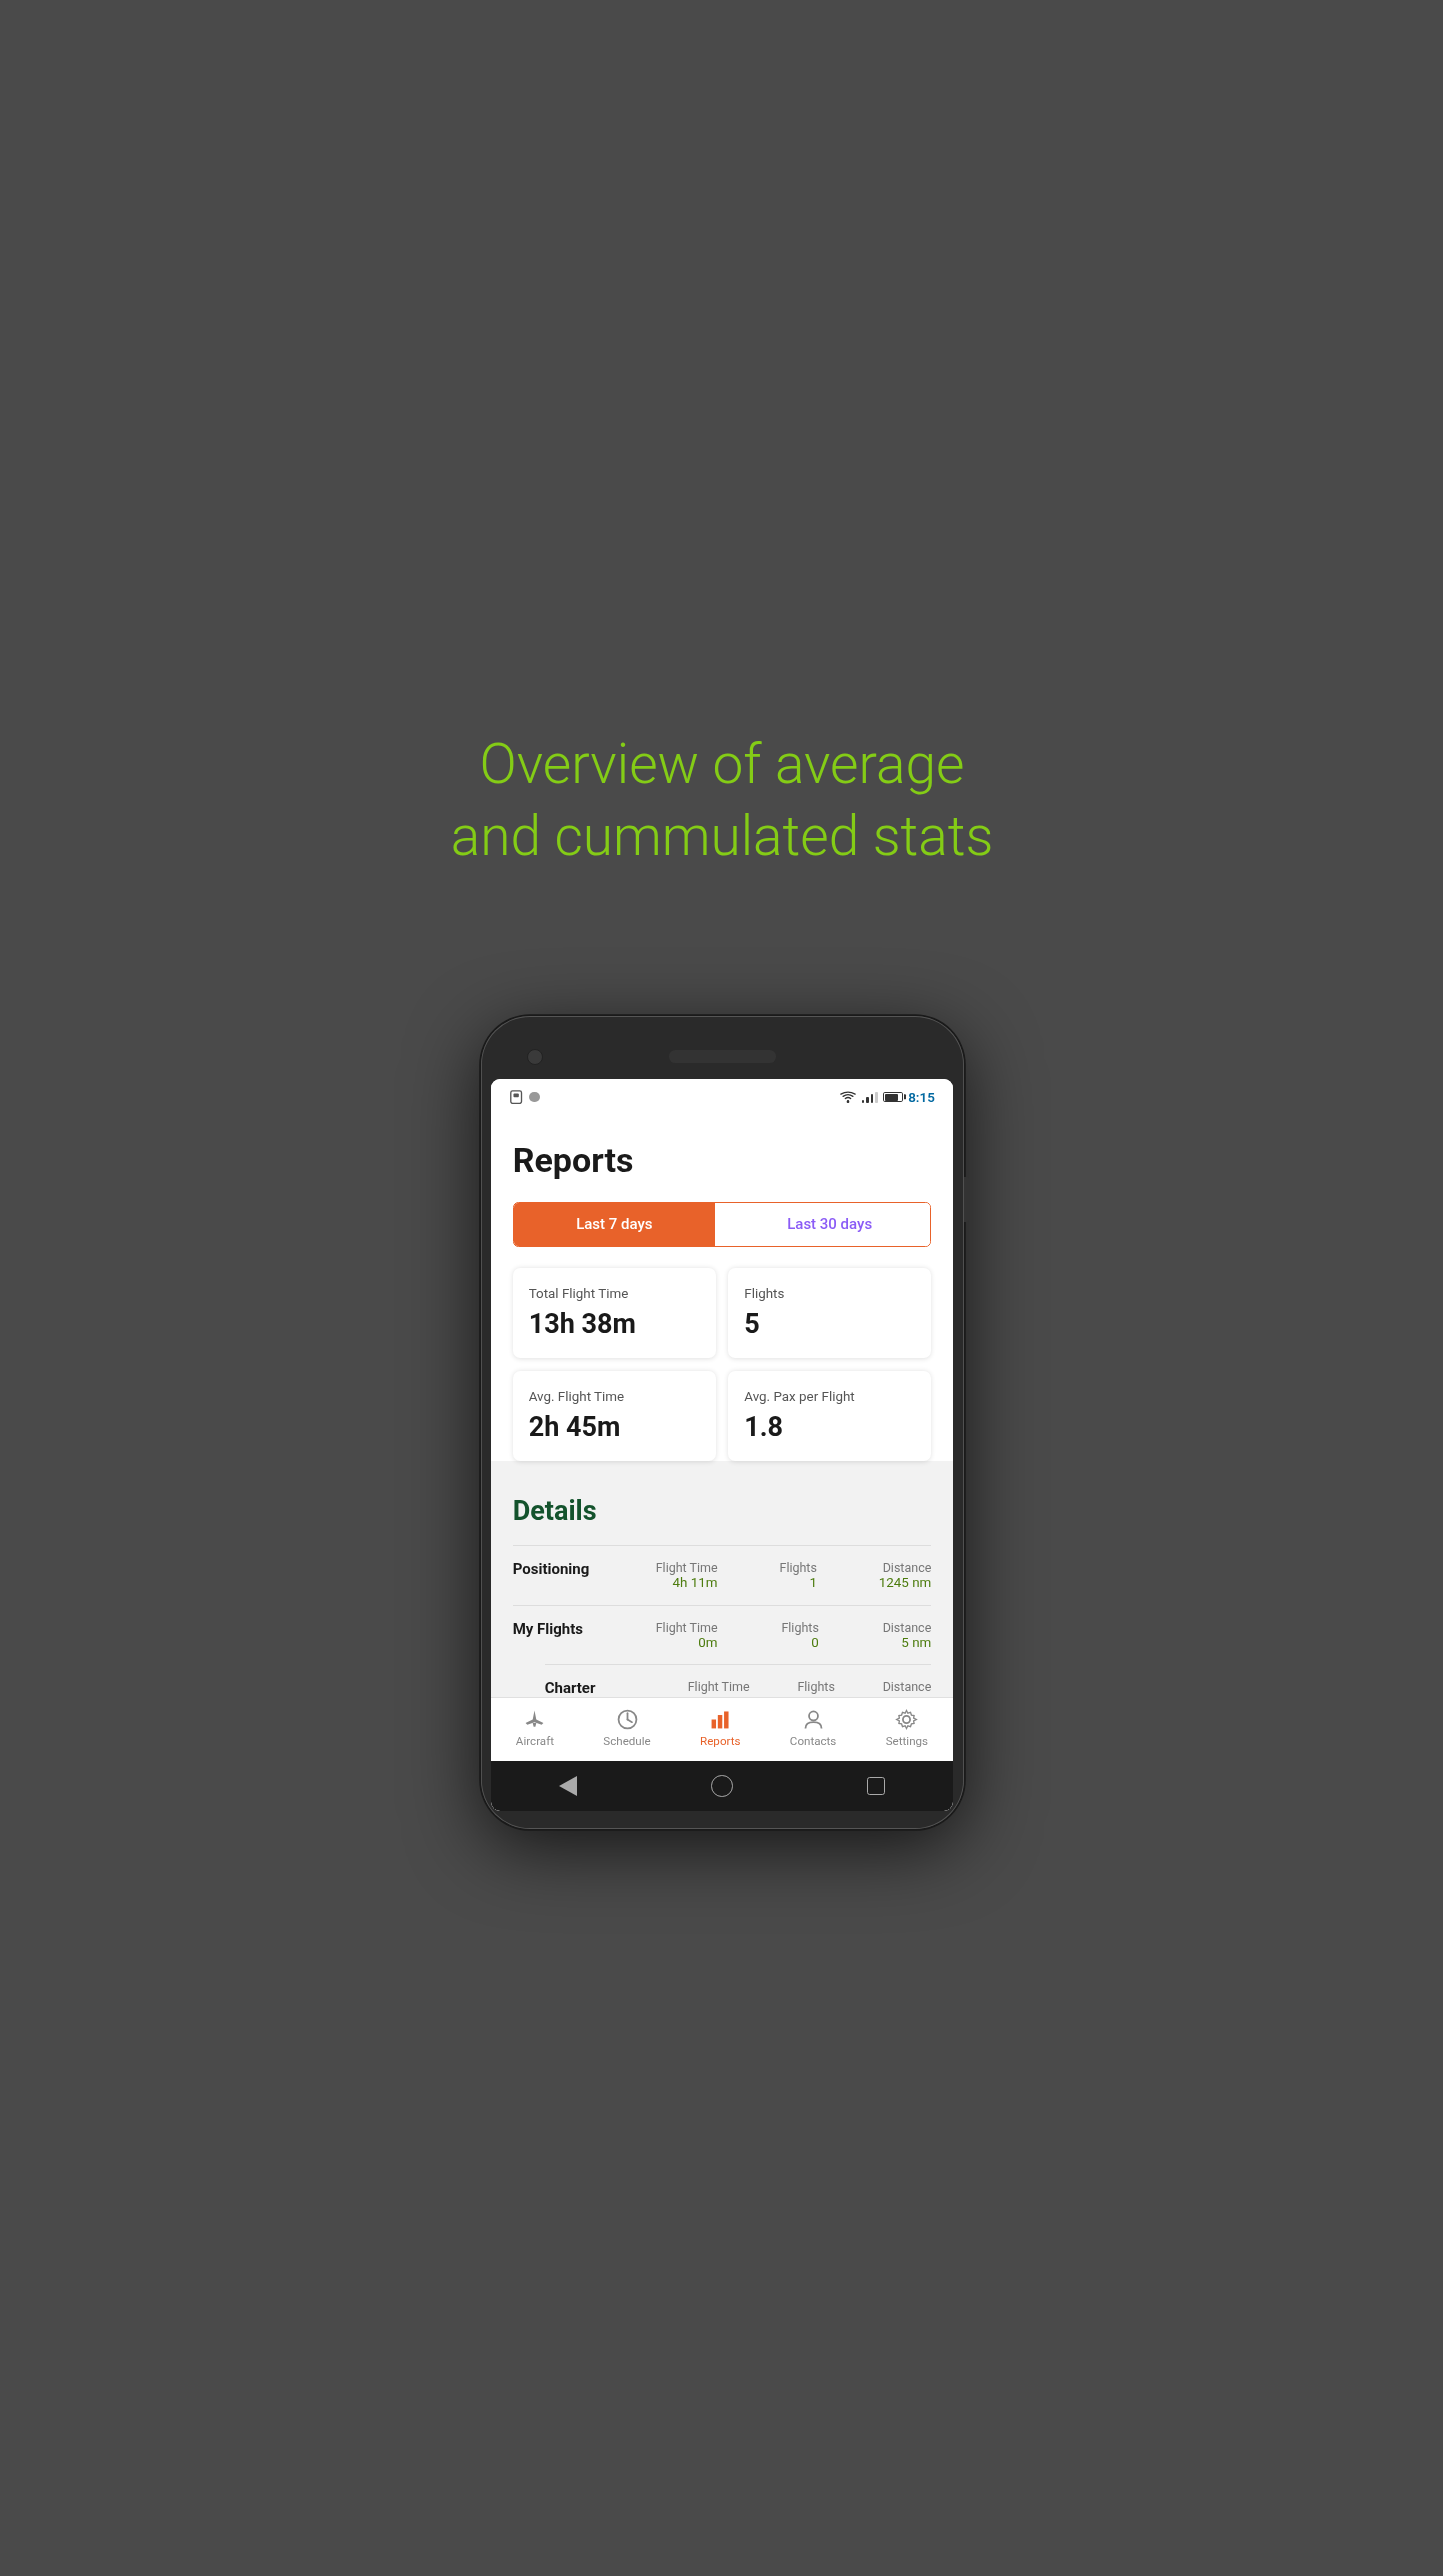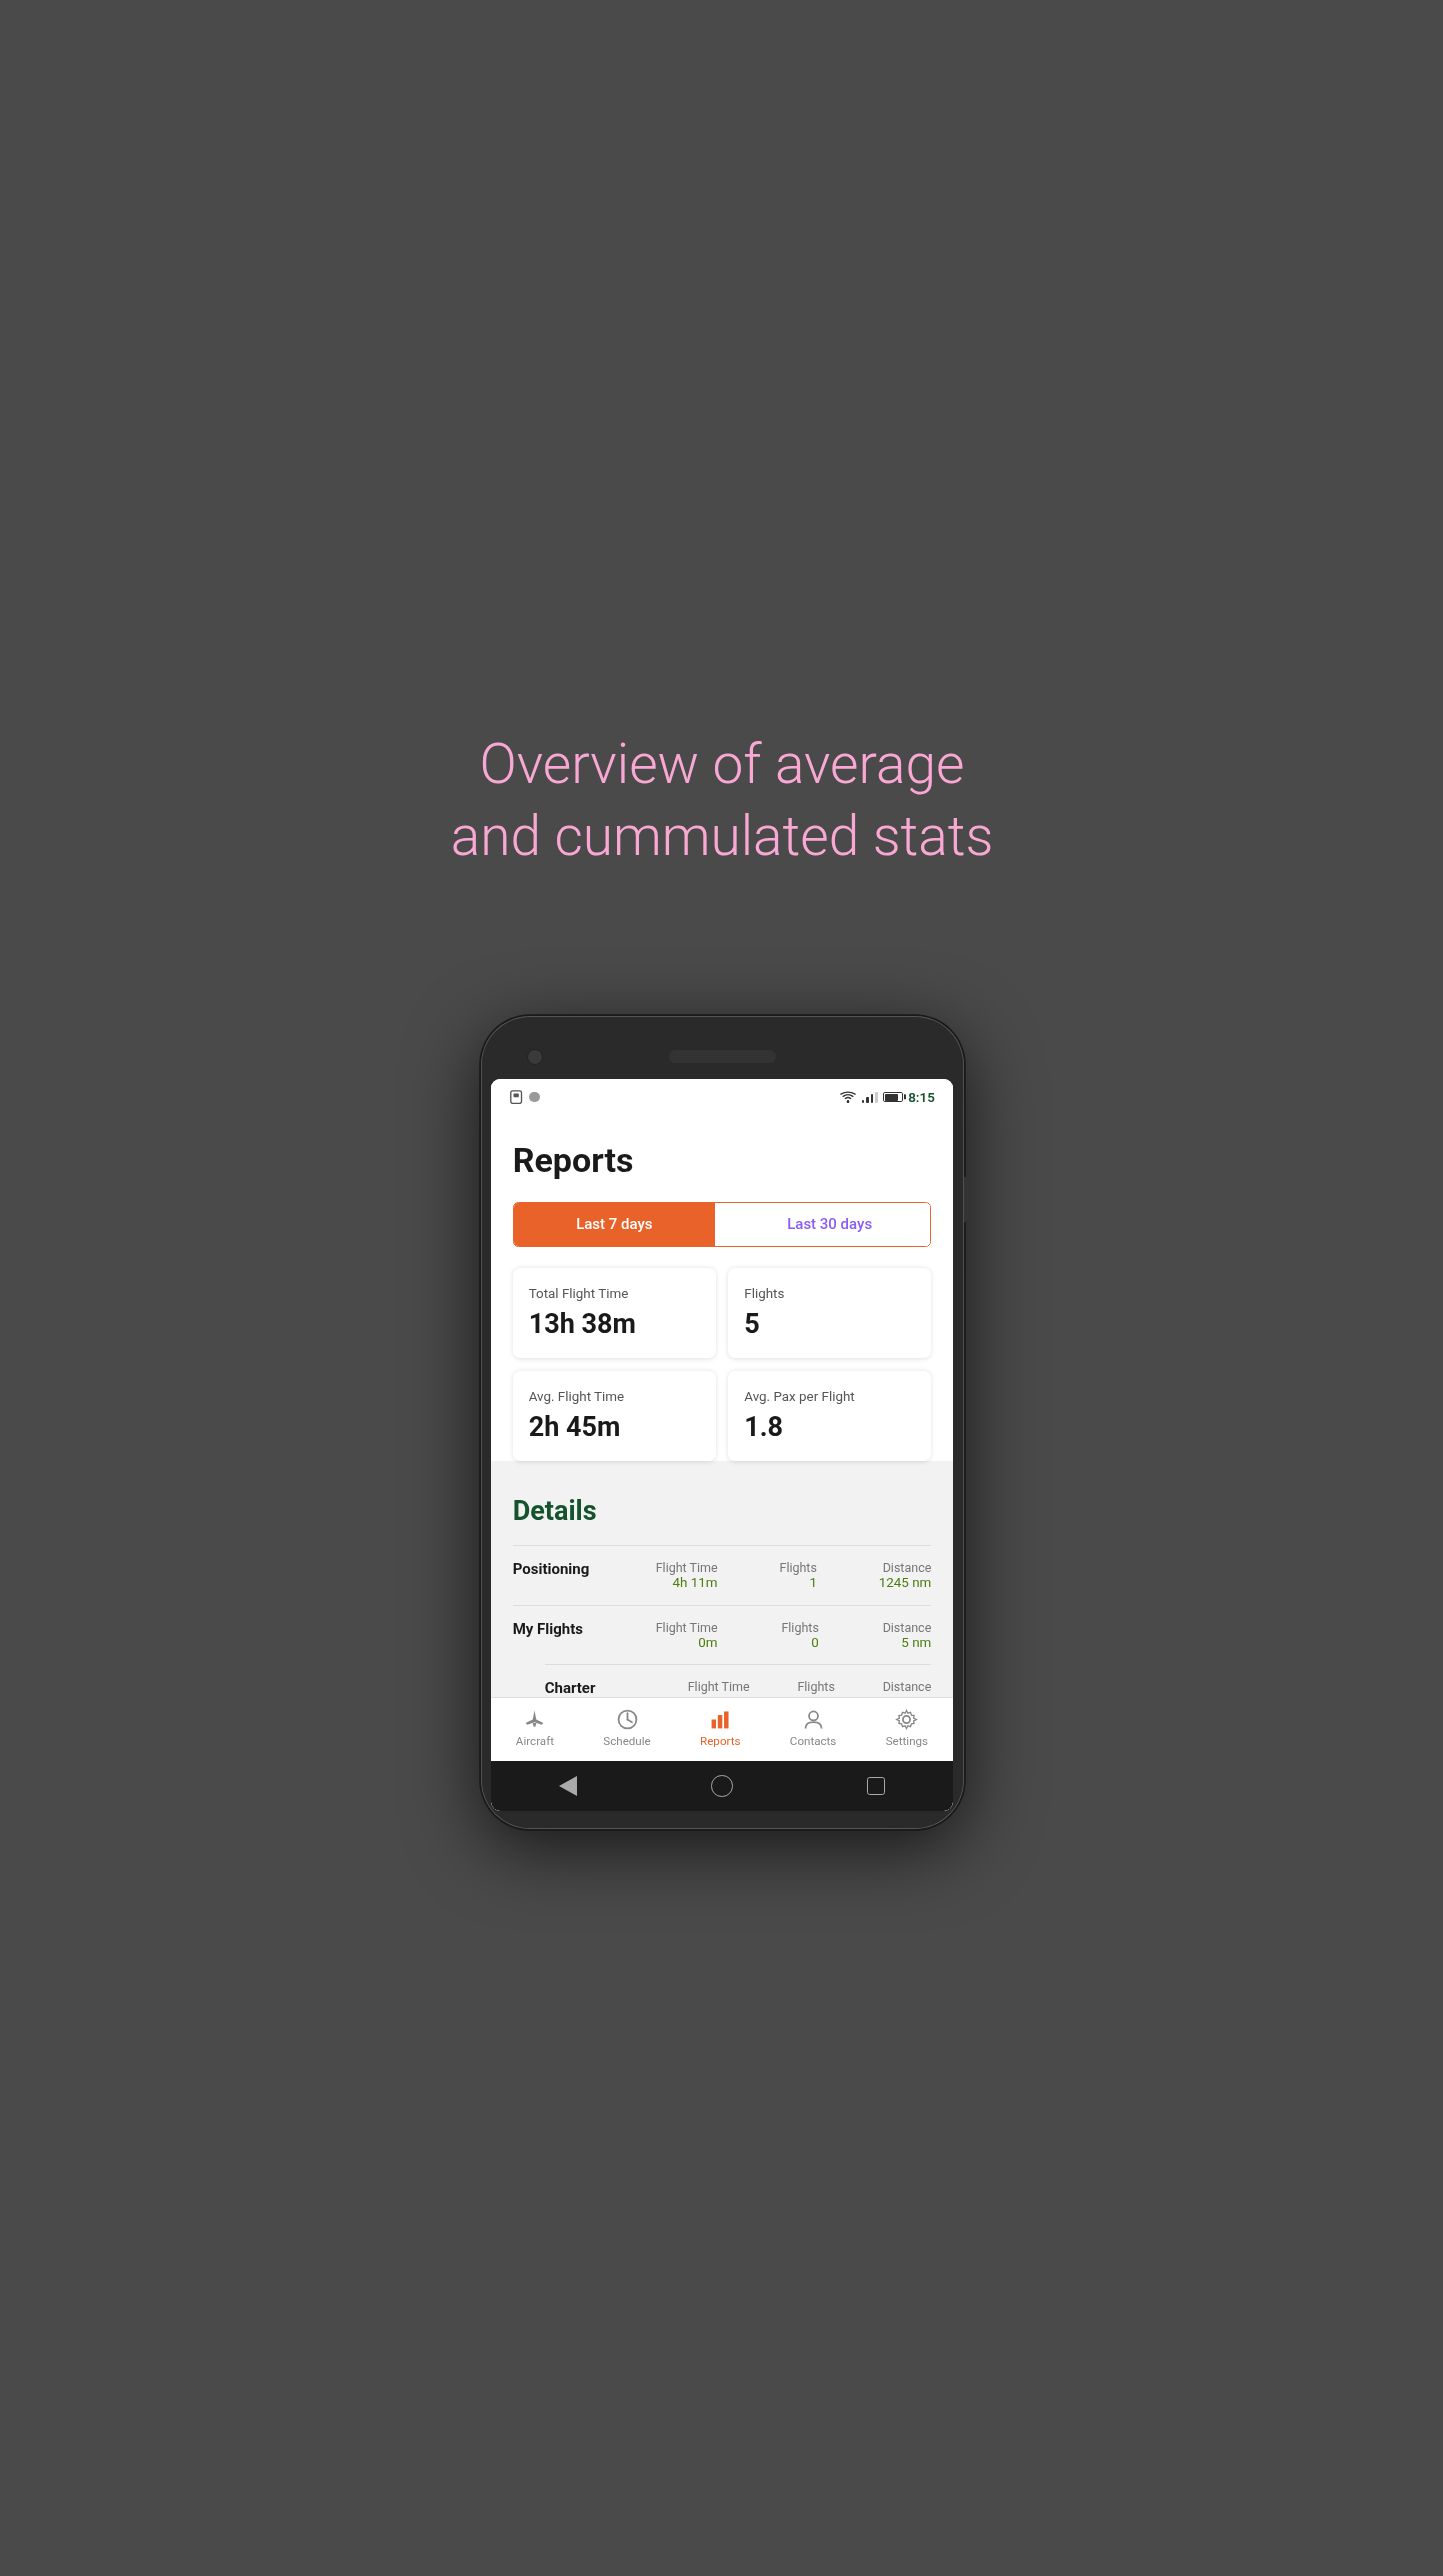--- a/index.html
+++ b/index.html
@@ -114,21 +114,21 @@
       border-radius: 50%;
       background: #999;
     }
 
     .status-right {
       display: flex;
       align-items: center;
       gap: 5.4px;
       font-size: 13.4px;
       font-weight: 600;
-      color: #14532d;
+      color: #0369a1;
     }
 
     .signal-icon {
       display: flex;
       align-items: flex-end;
       gap: 1.8px;
       height: 12.5px;
     }
 
     .signal-bar {
@@ -392,21 +392,21 @@
       height: 25px;
     }
 
   </style>
 </head>
 <body>
 
 <div class="page-wrapper">
 
   <div style="text-align:center; margin-bottom: 72px;">
-    <div class="headline" style="font-size:55px; font-weight:300; color:#f9a8d4; line-height:1.3;">
+    <div class="headline" style="font-size:55px; font-weight:300; color:#84cc16; line-height:1.3;">
       <span>Overview of average</span><br>
       <span>and cummulated stats</span>
     </div>
   </div>
 
   <div class="phone-shell">
 
     <div class="phone-button-right"></div>
 
     <div class="phone-top-bar">

